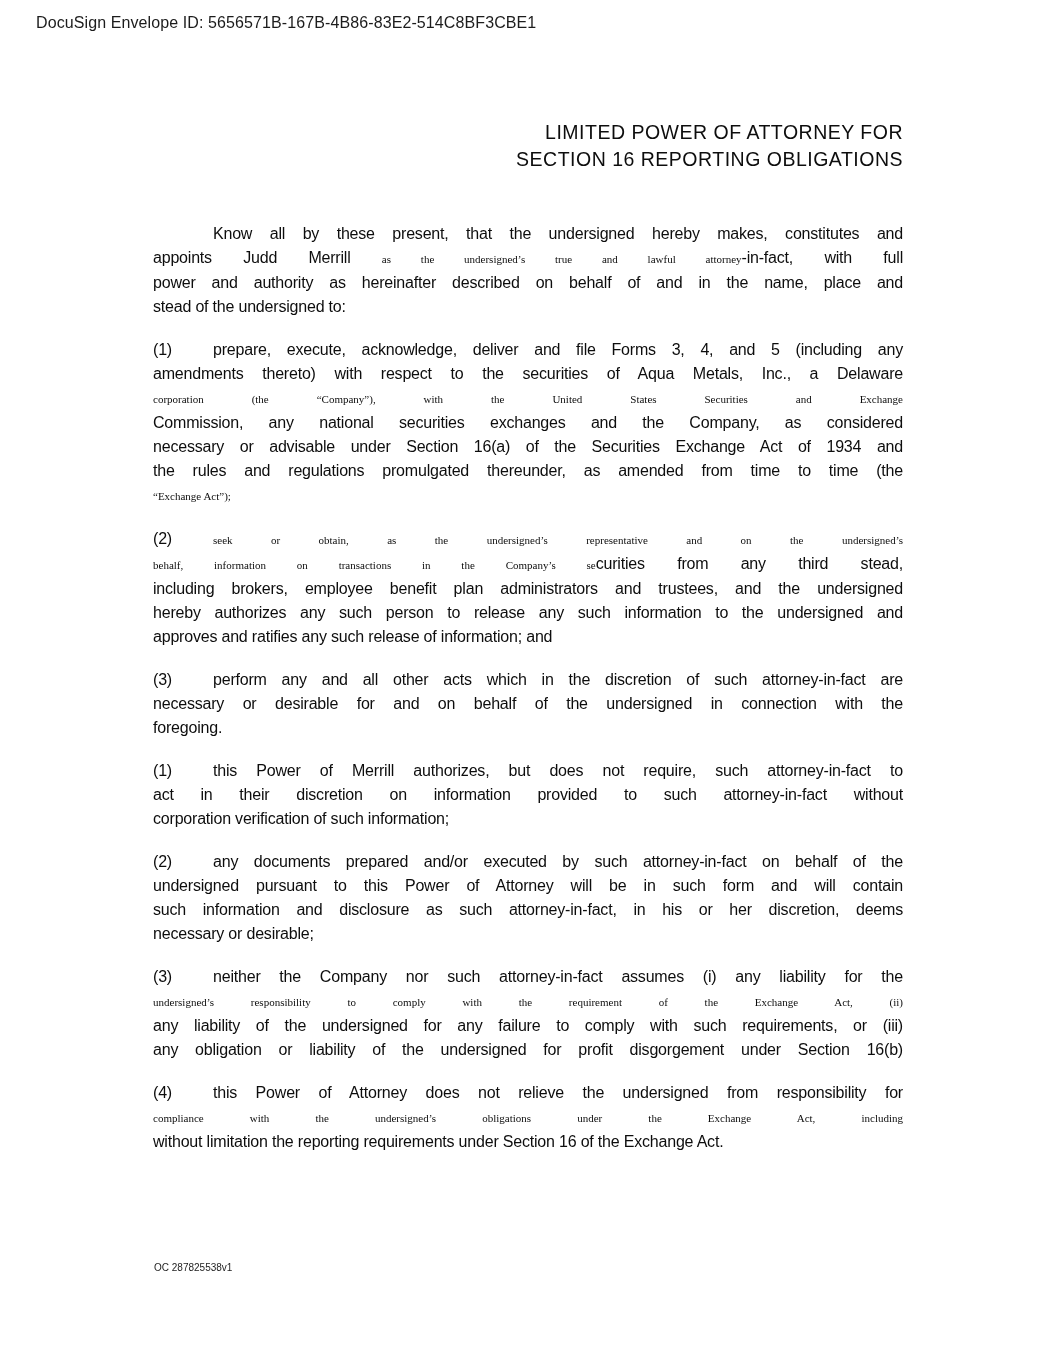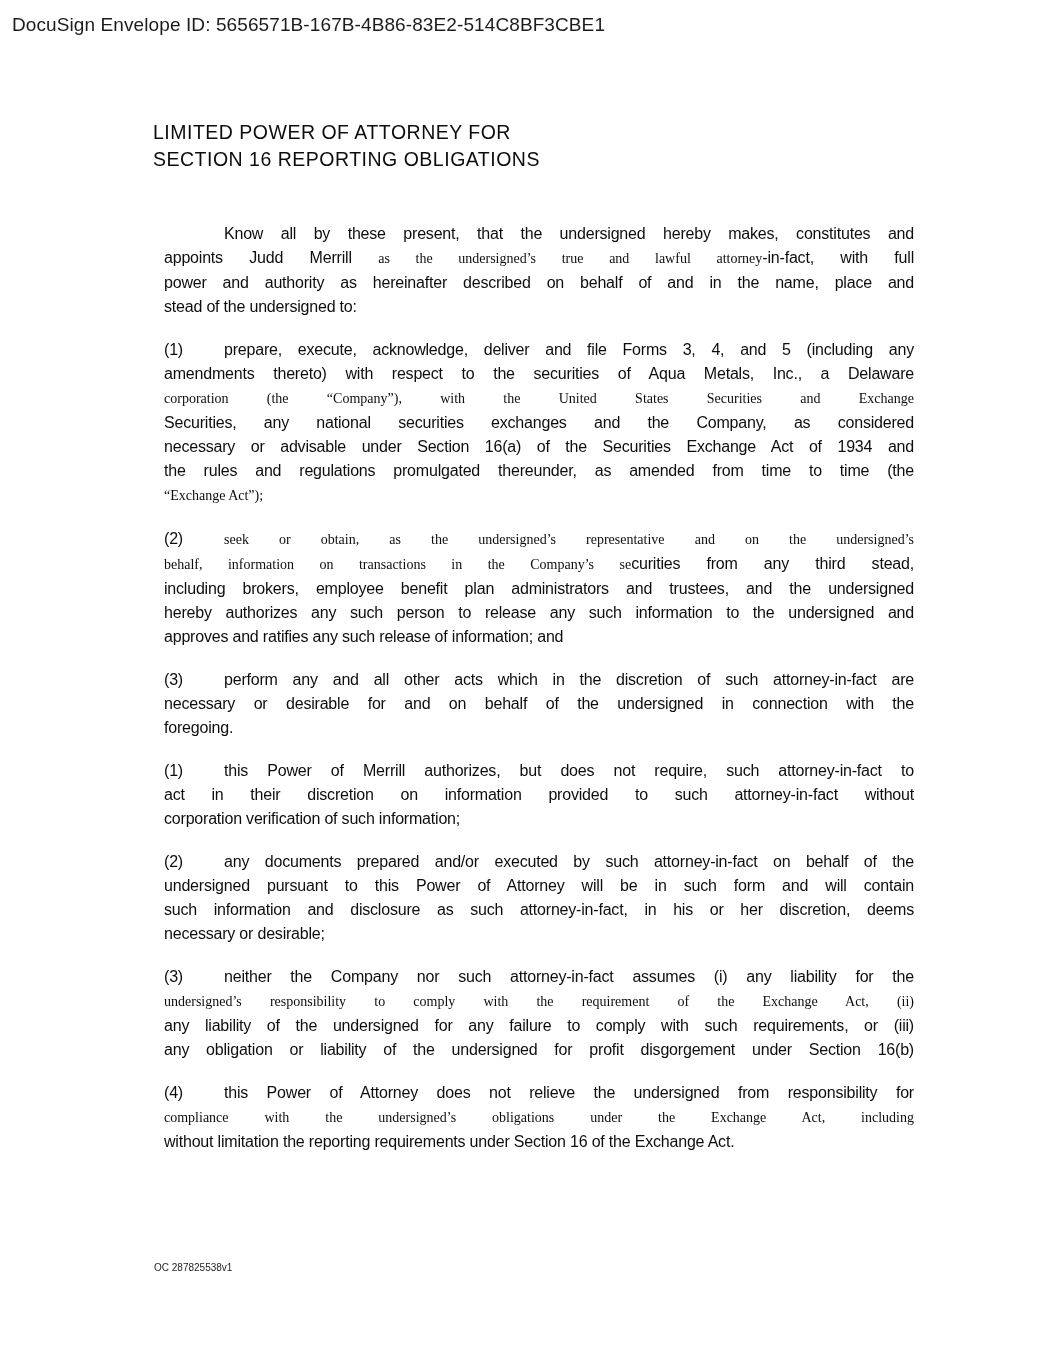--- a/index.html
+++ b/index.html
@@ -5,42 +5,41 @@
   * { margin: 0; padding: 0; box-sizing: border-box; }
   html, body { background: #ffffff; }
   body {
     width: 1055px; height: 1365px;
     position: relative;
     font-family: "Liberation Sans", sans-serif;
     color: #101010;
     overflow: hidden;
   }
   .envelope-id {
-    position: absolute; left: 12px; top: 14px;
-    font-size: 19px; letter-spacing: 0.1px; color: #1c1c1c;
+    position: absolute; left: 36px; top: 14px;
+    font-size: 16px; letter-spacing: 0.1px; color: #1c1c1c;
   }
   .doc-title {
     position: absolute; left: 153px; top: 119px; width: 750px;
-    text-align: left; font-size: 19.5px; line-height: 27px;
+    text-align: right; font-size: 19.5px; line-height: 27px;
     letter-spacing: 0.5px; color: #0d0d0d;
   }
   .doc-body {
     position: absolute; left: 153px; top: 222px; width: 750px;
     font-size: 16px; line-height: 24px; letter-spacing: -0.2px;
     color: #0d0d0d;
-    margin-left: 11px;
   }
   .para { margin-bottom: 19px; }
   .line { text-align: justify; text-align-last: justify; }
   .line.last { text-align: center; text-align-last: left; }
   .line.indent { text-indent: 60px; }
   .num { display: inline-block; width: 60px; text-indent: 0; }
   .serif {
     font-family: "Liberation Serif", serif;
-    font-size: 14px; letter-spacing: 0;
+    font-size: 11px; letter-spacing: 0;
   }
   .sans { font-family: "Liberation Sans", sans-serif; }
   .doc-footer {
     position: absolute; left: 154px; top: 1262px;
     font-size: 10px; color: #1c1c1c;
   }
 </style>
 </head>
 <body>
 
@@ -55,21 +54,21 @@
     <div class="para">
       <div class="line indent"><span class="sans">Know all by these present, that the undersigned hereby makes, constitutes and</span></div>
       <div class="line"><span class="sans">appoints Judd Merrill </span><span class="serif">as the undersigned’s true and lawful attorney</span><span class="sans">-in-fact, with full</span></div>
       <div class="line"><span class="sans">power and authority as hereinafter described on behalf of and in the name, place and</span></div>
       <div class="line last"><span class="sans">stead of the undersigned to:</span></div>
     </div>
     <div class="para">
       <div class="line"><span class="num sans">(1)</span><span class="sans">prepare, execute, acknowledge, deliver and file Forms 3, 4, and 5 (including any</span></div>
       <div class="line"><span class="sans">amendments thereto) with respect to the securities of Aqua Metals, Inc., a Delaware</span></div>
       <div class="line"><span class="serif">corporation (the “Company”), with the United States Securities and Exchange</span></div>
-      <div class="line"><span class="sans">Securities, any national securities exchanges and the Company, as considered</span></div>
+      <div class="line"><span class="sans">Commission, any national securities exchanges and the Company, as considered</span></div>
       <div class="line"><span class="sans">necessary or advisable under Section 16(a) of the Securities Exchange Act of 1934 and</span></div>
       <div class="line"><span class="sans">the rules and regulations promulgated thereunder, as amended from time to time (the</span></div>
       <div class="line last"><span class="serif">“Exchange Act”);</span></div>
     </div>
     <div class="para">
       <div class="line"><span class="num sans">(2)</span><span class="serif">seek or obtain, as the undersigned’s representative and on the undersigned’s</span></div>
       <div class="line"><span class="serif">behalf, information on transactions in the Company’s se</span><span class="sans">curities from any third stead,</span></div>
       <div class="line"><span class="sans">including brokers, employee benefit plan administrators and trustees, and the undersigned</span></div>
       <div class="line"><span class="sans">hereby authorizes any such person to release any such information to the undersigned and</span></div>
       <div class="line last"><span class="sans">approves and ratifies any such release of information; and</span></div>

